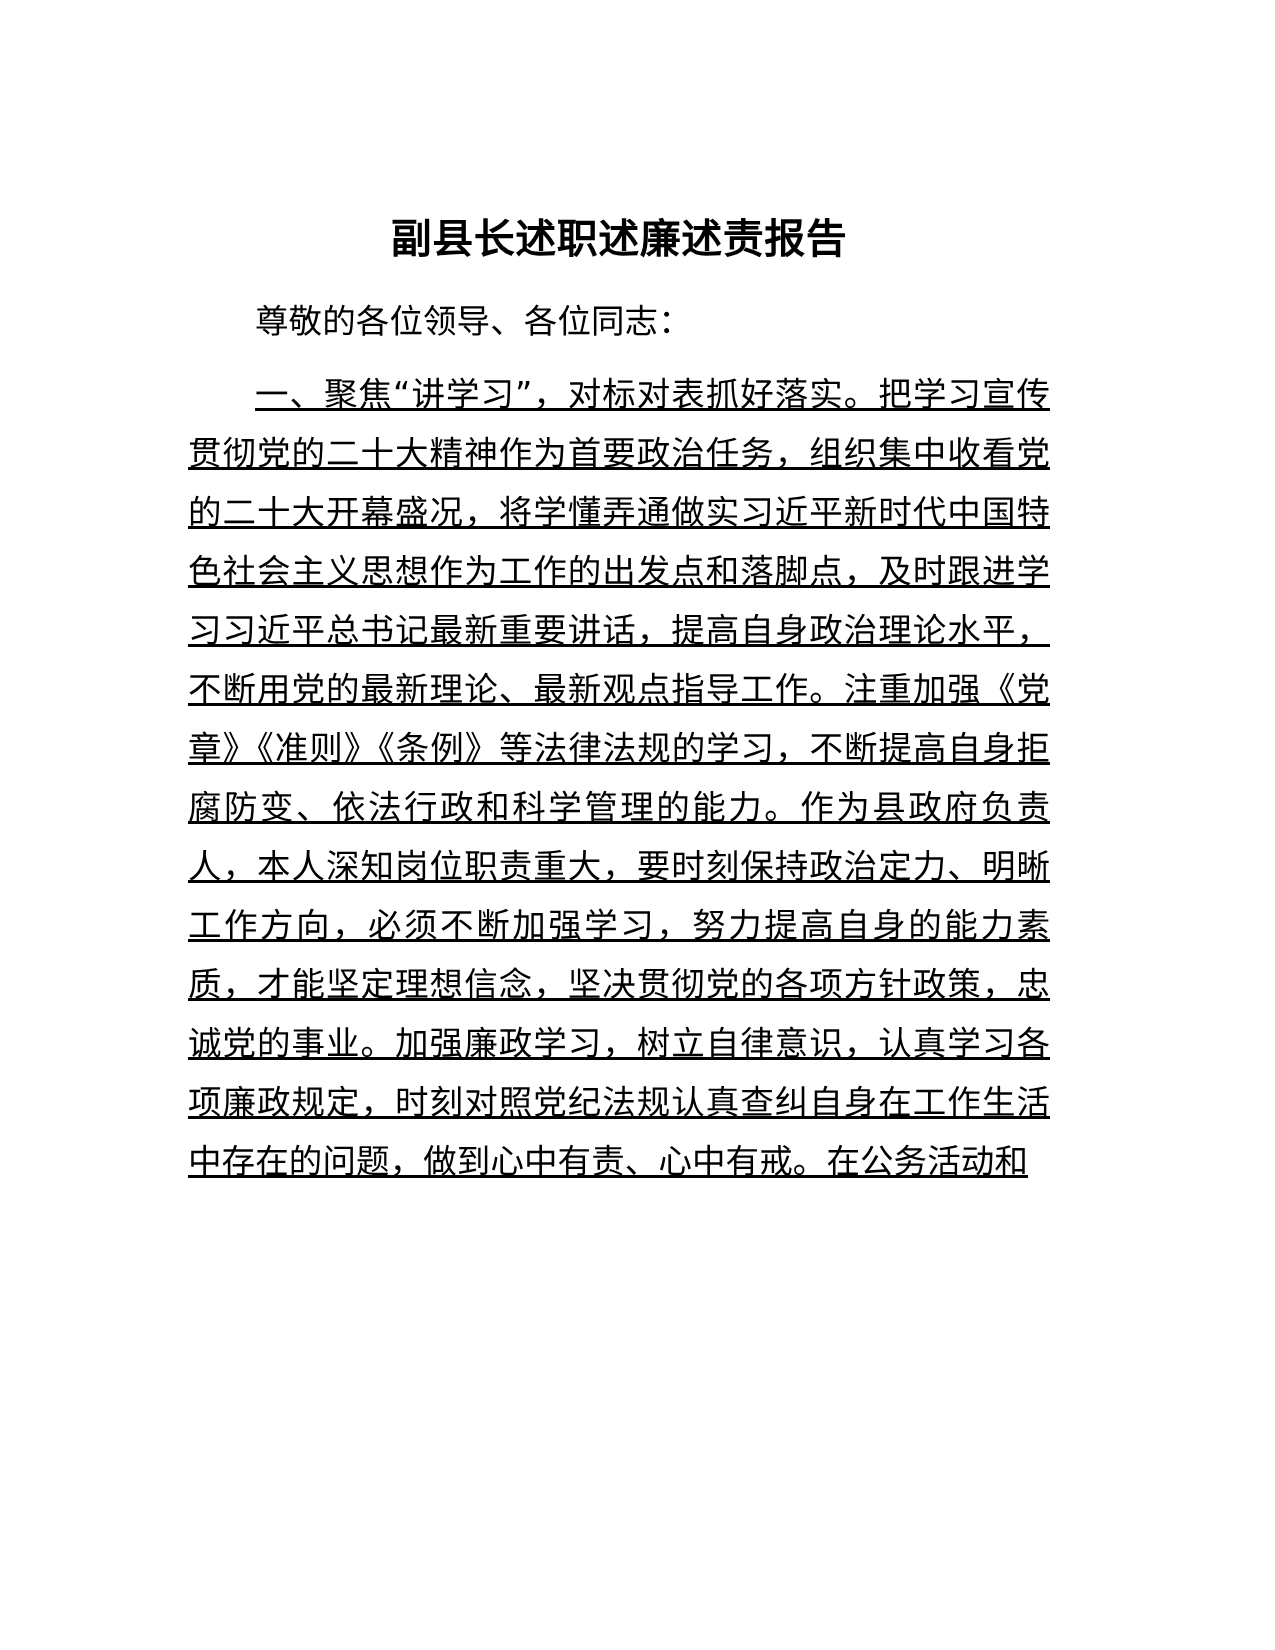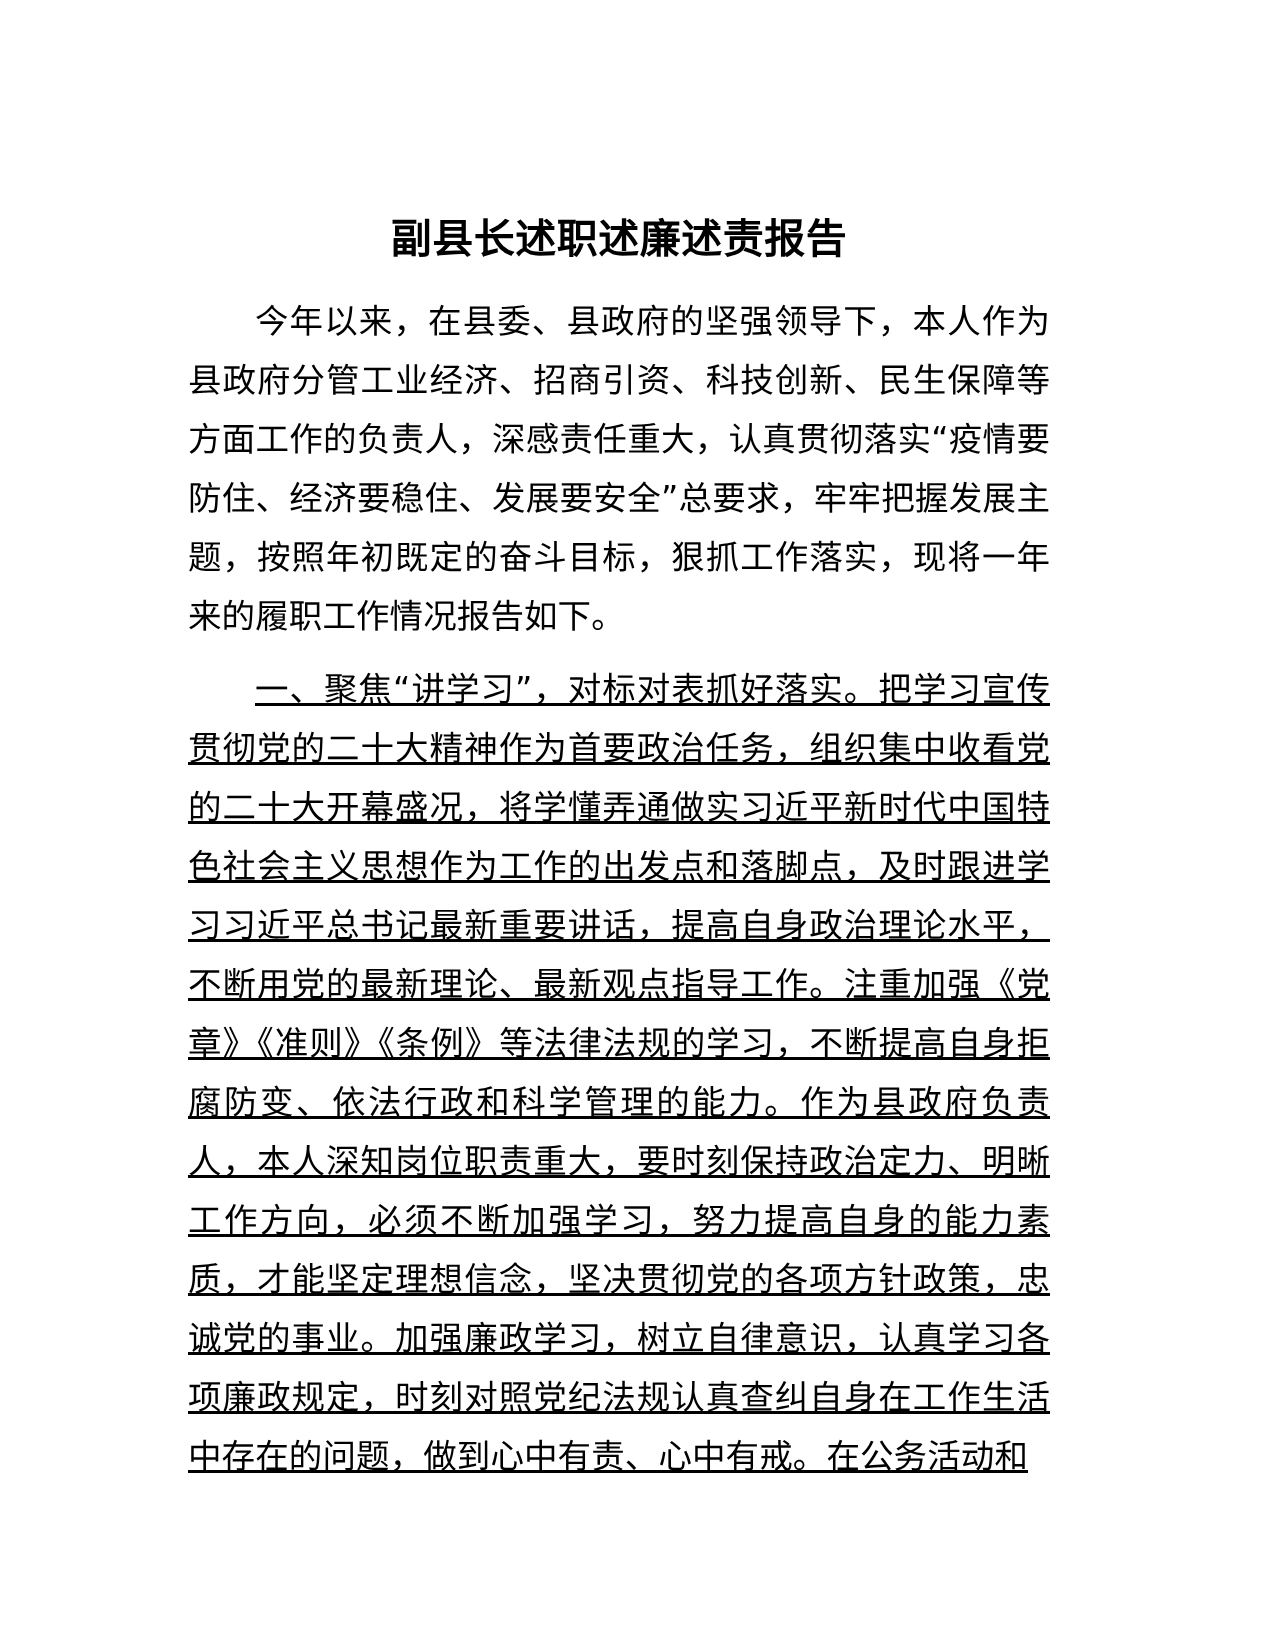--- a/index.html
+++ b/index.html
@@ -63,19 +63,19 @@
   }
 </style>
 </head>
 <body>
 
 <div class="page">
   <div class="content">
 
     <h1 class="doc-title">副县长述职述廉述责报告</h1>
 
+    <p class="para indent">尊敬的各位领导、各位同志：</p>
 
-    <p class="para indent">今年以来，在县委、县政府的坚强领导下，本人作为县政府分管工业经济、招商引资、科技创新、民生保障等方面工作的负责人，深感责任重大，认真贯彻落实“疫情要防住、经济要稳住、发展要安全”总要求，牢牢把握发展主题，按照年初既定的奋斗目标，狠抓工作落实，现将一年来的履职工作情况报告如下。</p>
 
     <p class="para indent">一、聚焦“讲学习”，对标对表抓好落实。把学习宣传贯彻党的二十大精神作为首要政治任务，组织集中收看党的二十大开幕盛况，将学懂弄通做实习近平新时代中国特色社会主义思想作为工作的出发点和落脚点，及时跟进学习习近平总书记最新重要讲话，提高自身政治理论水平，不断用党的最新理论、最新观点指导工作。注重加强《党章》《准则》《条例》等法律法规的学习，不断提高自身拒腐防变、依法行政和科学管理的能力。作为县政府负责人，本人深知岗位职责重大，要时刻保持政治定力、明晰工作方向，必须不断加强学习，努力提高自身的能力素质，才能坚定理想信念，坚决贯彻党的各项方针政策，忠诚党的事业。加强廉政学习，树立自律意识，认真学习各项廉政规定，时刻对照党纪法规认真查纠自身在工作生活中存在的问题，做到心中有责、心中有戒。在公务活动和</p>
 
   </div>
 </div>
 
 </body></html>

